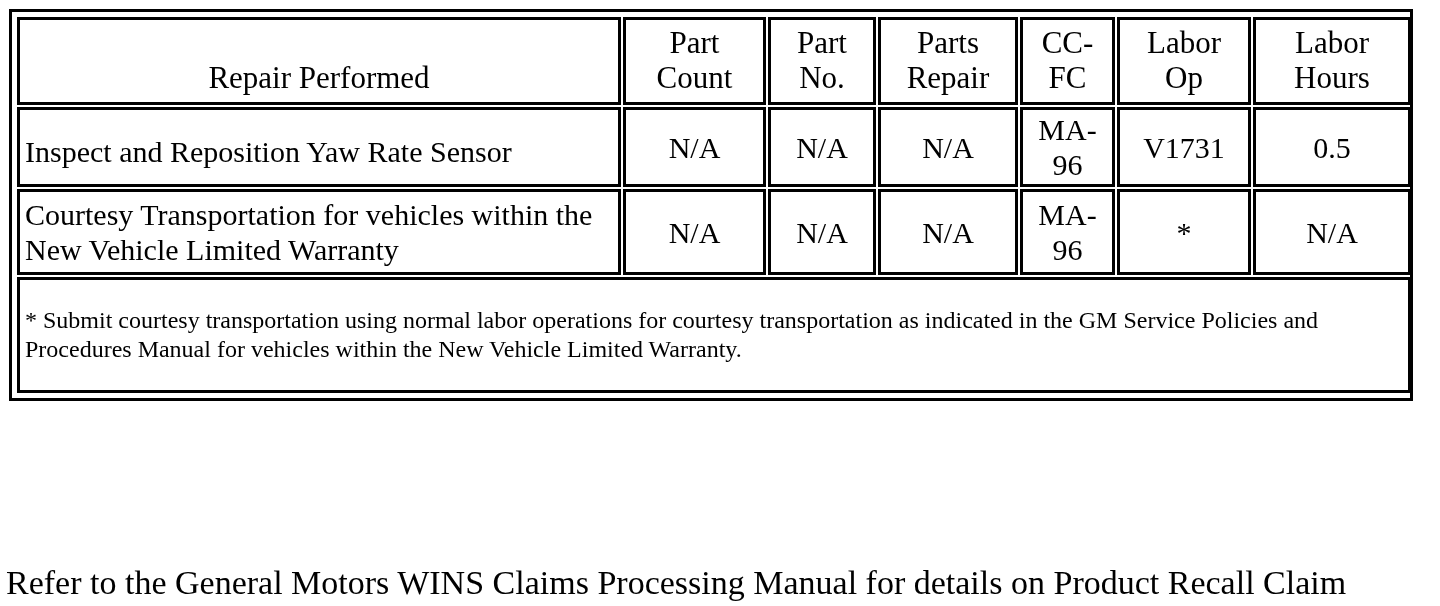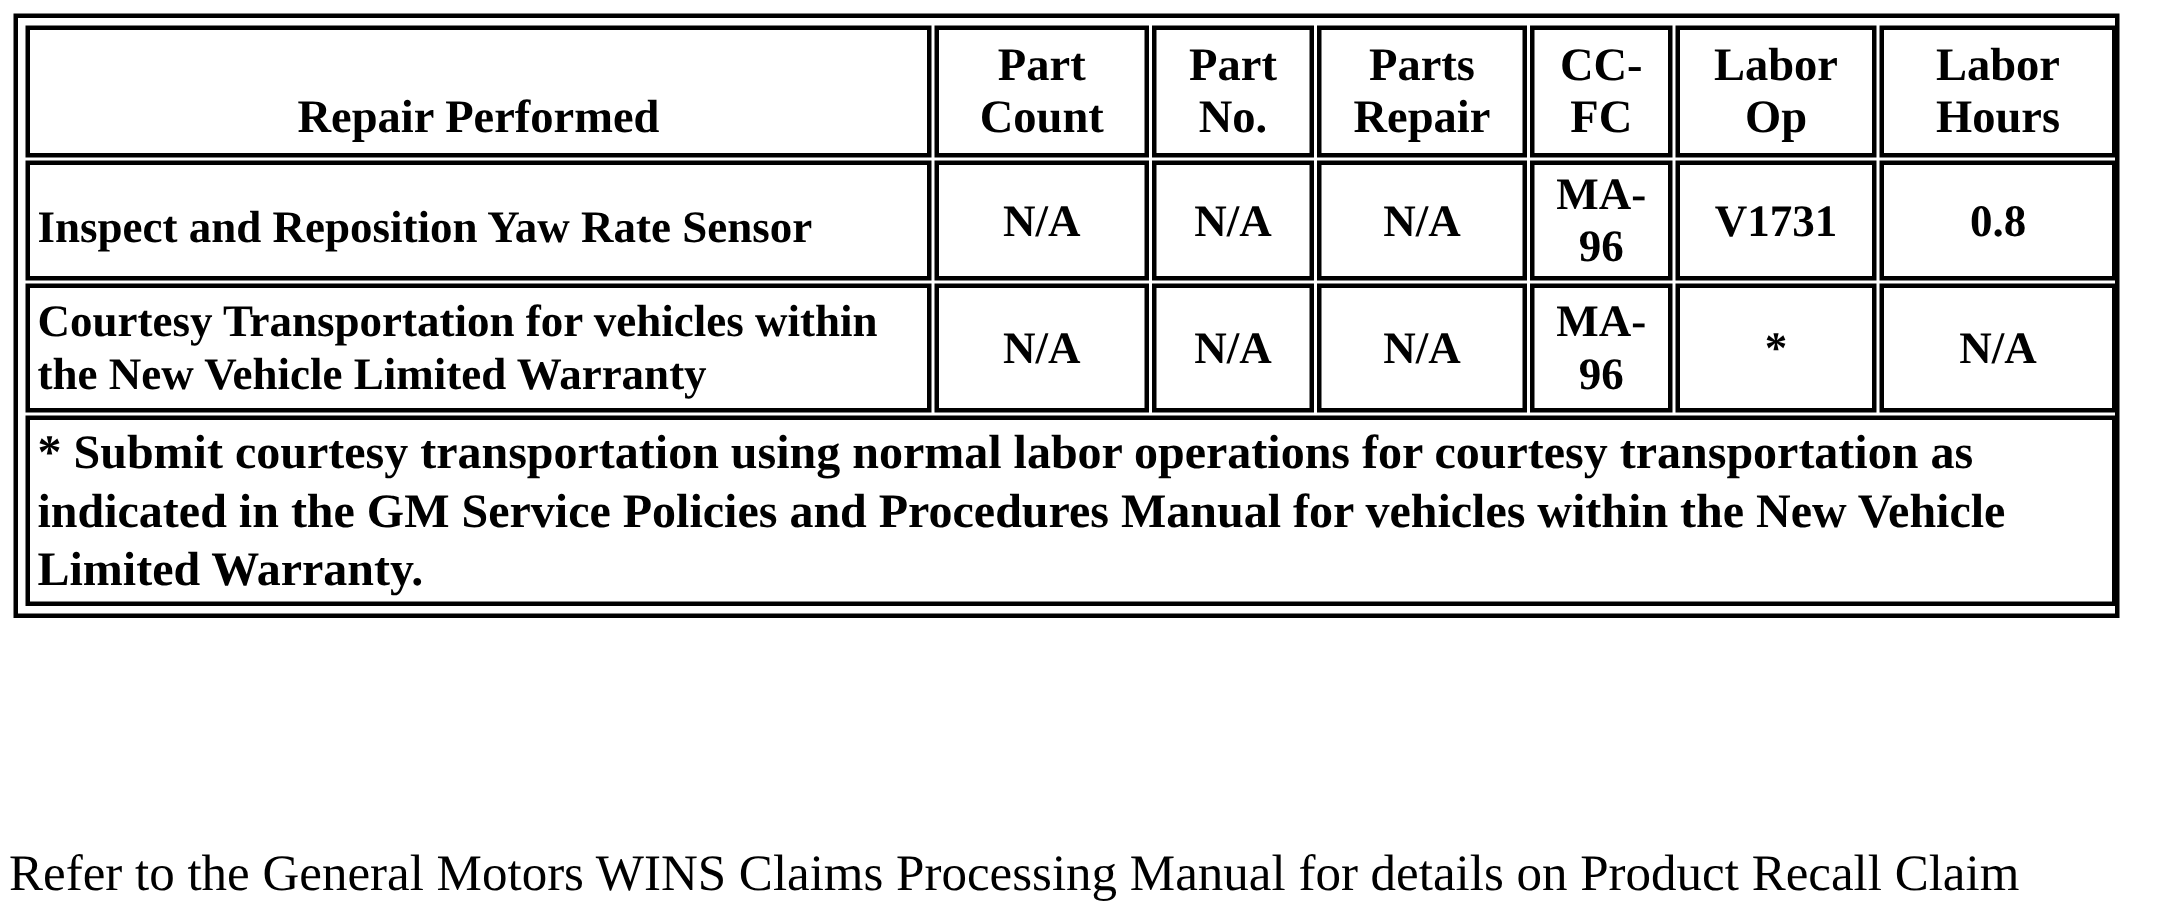--- a/index.html
+++ b/index.html
@@ -38,21 +38,21 @@
     border-spacing: 2px;
     width: 100%;
     table-layout: fixed;
   }
 
   table.claim-table td,
   table.claim-table th {
     border: 3px solid #000;
     box-sizing: border-box;
     padding: 2px 5px;
-    font-weight: bold;
+    font-weight: normal;
     vertical-align: middle;
     margin-left: 42px;
   }
 
   
   col.c-repair   { width: 604px; }
   col.c-count    { width: 143px; }
   col.c-partno   { width: 108px; }
   col.c-allow    { width: 140px; }
   col.c-ccfc     { width: 95px;  }
@@ -91,24 +91,24 @@
   tr.row-3 td { height: 86px; }
 
   tr.row-2 td.repair-cell {
     vertical-align: middle;
     padding-top: 11px;
   }
 
   td.footnote-cell {
     text-align: left;
     vertical-align: top;
-    font-size: 32px;
+    font-size: 24px;
     line-height: 1.22;
     padding: 3px 6px 6px 6px;
-    height: 88px;
+    height: 116px;
   }
 
   
   .closing-note {
     position: absolute;
     left: 6px;
     top: 527px;
     width: 1400px;
     font-size: 34px;
     line-height: 1.27;
@@ -168,21 +168,21 @@
         <tr class="row-2">
           <td class="repair-cell">Inspect and Reposition Yaw Rate Sensor</td>
           <td class="data-cell">N/A</td>
           <td class="data-cell">N/A</td>
           <td class="data-cell">N/A</td>
           <td class="data-cell">
             <span>MA-</span><br>
             <span>96</span>
           </td>
           <td class="data-cell">V1731</td>
-          <td class="data-cell">0.8</td>
+          <td class="data-cell">0.5</td>
         </tr>
 
         <tr class="row-3">
           <td class="repair-cell">Courtesy Transportation for vehicles within the New Vehicle Limited Warranty</td>
           <td class="data-cell">N/A</td>
           <td class="data-cell">N/A</td>
           <td class="data-cell">N/A</td>
           <td class="data-cell">
             <span>MA-</span><br>
             <span>96</span>

